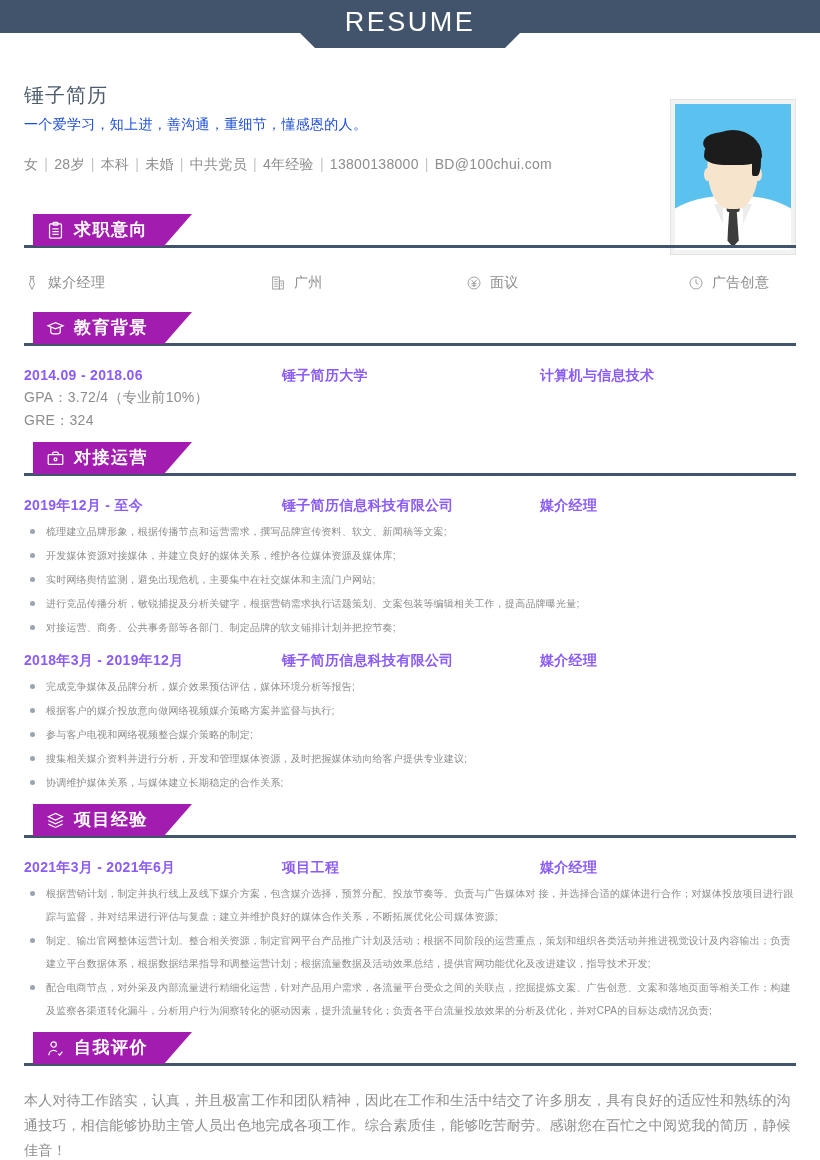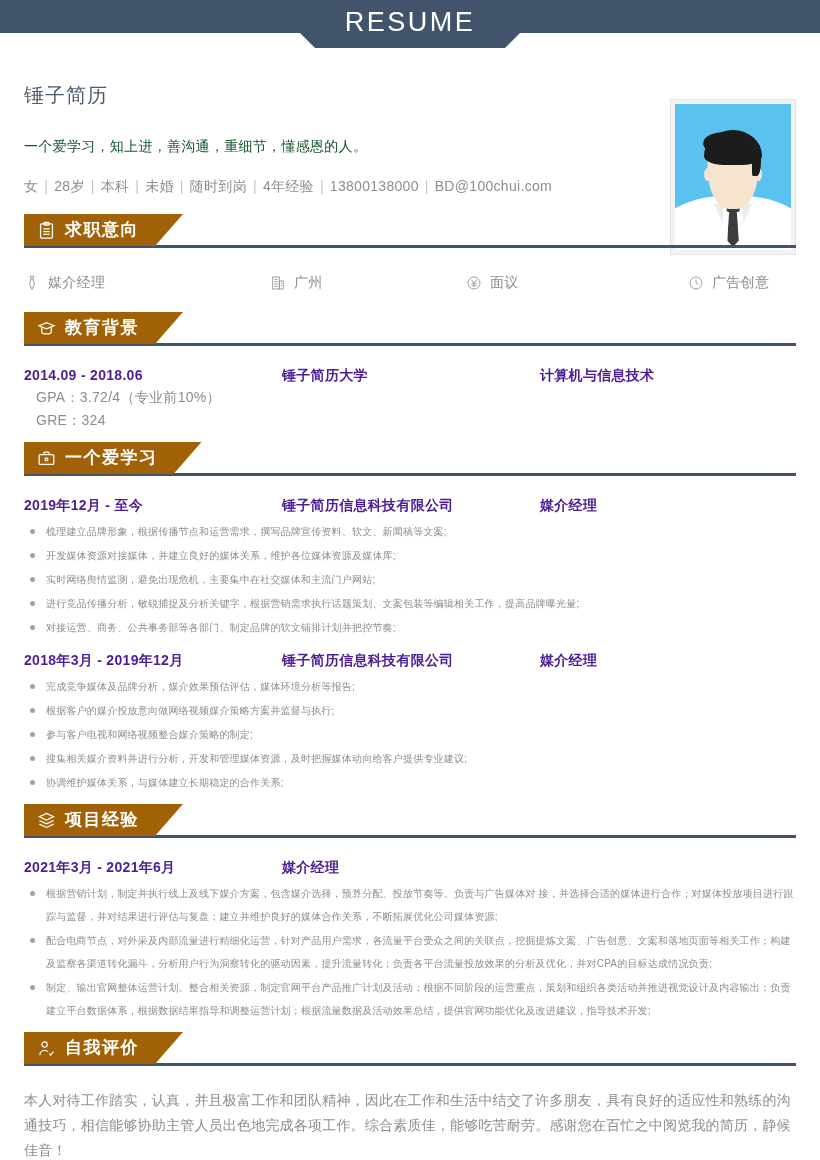--- a/index.html
+++ b/index.html
@@ -58,23 +58,22 @@
     height: 162px;
   }
   .name {
     font-size: 20px;
     color: #4d5b6e;
     font-weight: 400;
     letter-spacing: 1px;
     line-height: 38px;
   }
   .tagline {
-    margin-top: 22px;
     font-size: 14px;
-    color: #14532d;
+    color: #1d4ed8;
     line-height: 20px;
     letter-spacing: 0.3px;
   }
   .meta-line {
     margin-top: 20px;
     font-size: 14px;
     color: #8d8d8d;
     line-height: 20px;
     letter-spacing: 0.3px;
   }
@@ -198,23 +197,23 @@
   }
   .section-rule {
     position: absolute;
     left: 0; right: 0;
     bottom: 2px;
     height: 3px;
     background: #42536c;
   }
   .section-tab {
     position: absolute;
-    left: 0; top: 0;
+    left: 9px; top: 0;
     height: 32px;
-    background: #a16207;
+    background: #a21caf;
     padding: 0 44px 0 13px;
     display: flex;
     align-items: center;
     gap: 9px;
     -webkit-clip-path: polygon(0 0, 100% 0, calc(100% - 28px) 100%, 0 100%);
     clip-path: polygon(0 0, 100% 0, calc(100% - 28px) 100%, 0 100%);
   }
   .section-tab .sec-icon {
     width: 19px; height: 19px;
     display: block;
@@ -257,35 +256,34 @@
     width: 16px; height: 16px;
     flex: 0 0 auto;
     display: block;
   }
 
   
   .entry-head {
     display: flex;
     font-size: 14px;
     font-weight: bold;
-    color: #4c1d95;
+    color: #8b5cf6;
     line-height: 22px;
     letter-spacing: 0.3px;
     margin-top: 2px;
   }
   .entry-head .c1 { width: 258px; }
   .entry-head .c2 { width: 258px; }
   .entry-head .c3 { flex: 1; }
 
   .edu-sub {
     font-size: 14px;
     color: #8d8d8d;
     line-height: 23px;
     letter-spacing: 0.3px;
-    margin-left: 12px;
   }
 
   ul.bullets {
     list-style: none;
     margin: 4px 0 0 0;
   }
   ul.bullets li {
     position: relative;
     padding-left: 22px;
     font-size: 10px;
@@ -323,21 +321,21 @@
 
   <div class="top-banner">
     <div class="top-banner-bar"></div>
     <div class="top-banner-tab"></div>
     <div class="top-banner-title">RESUME</div>
   </div>
 
   <div class="identity">
     <div class="name">锤子简历</div>
     <div class="tagline">一个爱学习，知上进，善沟通，重细节，懂感恩的人。</div>
-    <div class="meta-line"><span>女</span><span class="sep">|</span><span>28岁</span><span class="sep">|</span><span>本科</span><span class="sep">|</span><span>未婚</span><span class="sep">|</span><span>随时到岗</span><span class="sep">|</span><span>4年经验</span><span class="sep">|</span><span>13800138000</span><span class="sep">|</span><span>BD@100chui.com</span></div>
+    <div class="meta-line"><span>女</span><span class="sep">|</span><span>28岁</span><span class="sep">|</span><span>本科</span><span class="sep">|</span><span>未婚</span><span class="sep">|</span><span>中共党员</span><span class="sep">|</span><span>4年经验</span><span class="sep">|</span><span>13800138000</span><span class="sep">|</span><span>BD@100chui.com</span></div>
 
     <div class="photo-frame">
       <div class="photo-inner">
         <div class="ph-shoulders"></div>
         <div class="ph-collar-l"></div>
         <div class="ph-collar-r"></div>
         <div class="ph-tie-knot"></div>
         <div class="ph-tie-body"></div>
         <div class="ph-neck"></div>
         <div class="ph-ear-l"></div>
@@ -452,21 +450,21 @@
     <div class="section-head">
       <div class="section-rule"></div>
       <div class="section-tab">
         <span class="sec-icon">
           <svg viewBox="0 0 24 24" width="19" height="19" fill="none" stroke="#ffffff" stroke-width="1.6">
             <rect x="2.8" y="7" width="18.4" height="12.5" rx="1.3"></rect>
             <path d="M8.6 7 V5.2 c0 -0.8 0.6 -1.4 1.4 -1.4 h4 c0.8 0 1.4 0.6 1.4 1.4 V7"></path>
             <rect x="10.4" y="11.6" width="3.2" height="3" rx="0.5"></rect>
           </svg>
         </span>
-        <span class="sec-label">一个爱学习</span>
+        <span class="sec-label">对接运营</span>
       </div>
     </div>
     <div class="section-body">
 
       <div class="entry-block">
         <div class="entry-head">
           <span class="c1">2019年12月 - 至今</span>
           <span class="c2">锤子简历信息科技有限公司</span>
           <span class="c3">媒介经理</span>
         </div>
@@ -508,26 +506,27 @@
             <path d="M3 16.6 L12 20.8 L21 16.6"></path>
           </svg>
         </span>
         <span class="sec-label">项目经验</span>
       </div>
     </div>
     <div class="section-body">
       <div class="entry-block">
         <div class="entry-head">
           <span class="c1">2021年3月 - 2021年6月</span>
+          <span class="c2">项目工程</span>
           <span class="c3">媒介经理</span>
         </div>
         <ul class="bullets">
           <li>根据营销计划，制定并执行线上及线下媒介方案，包含媒介选择，预算分配、投放节奏等。负责与广告媒体对 接，并选择合适的媒体进行合作；对媒体投放项目进行跟踪与监督，并对结果进行评估与复盘；建立并维护良好的媒体合作关系，不断拓展优化公司媒体资源;</li>
+          <li>制定、输出官网整体运营计划。整合相关资源，制定官网平台产品推广计划及活动；根据不同阶段的运营重点，策划和组织各类活动并推进视觉设计及内容输出；负责建立平台数据体系，根据数据结果指导和调整运营计划；根据流量数据及活动效果总结，提供官网功能优化及改进建议，指导技术开发;</li>
           <li>配合电商节点，对外采及内部流量进行精细化运营，针对产品用户需求，各流量平台受众之间的关联点，挖掘提炼文案、广告创意、文案和落地页面等相关工作；构建及监察各渠道转化漏斗，分析用户行为洞察转化的驱动因素，提升流量转化；负责各平台流量投放效果的分析及优化，并对CPA的目标达成情况负责;</li>
-          <li>制定、输出官网整体运营计划。整合相关资源，制定官网平台产品推广计划及活动；根据不同阶段的运营重点，策划和组织各类活动并推进视觉设计及内容输出；负责建立平台数据体系，根据数据结果指导和调整运营计划；根据流量数据及活动效果总结，提供官网功能优化及改进建议，指导技术开发;</li>
         </ul>
       </div>
     </div>
   </div>
 
   <div class="sec-wrap">
     <div class="section-head">
       <div class="section-rule"></div>
       <div class="section-tab">
         <span class="sec-icon">

